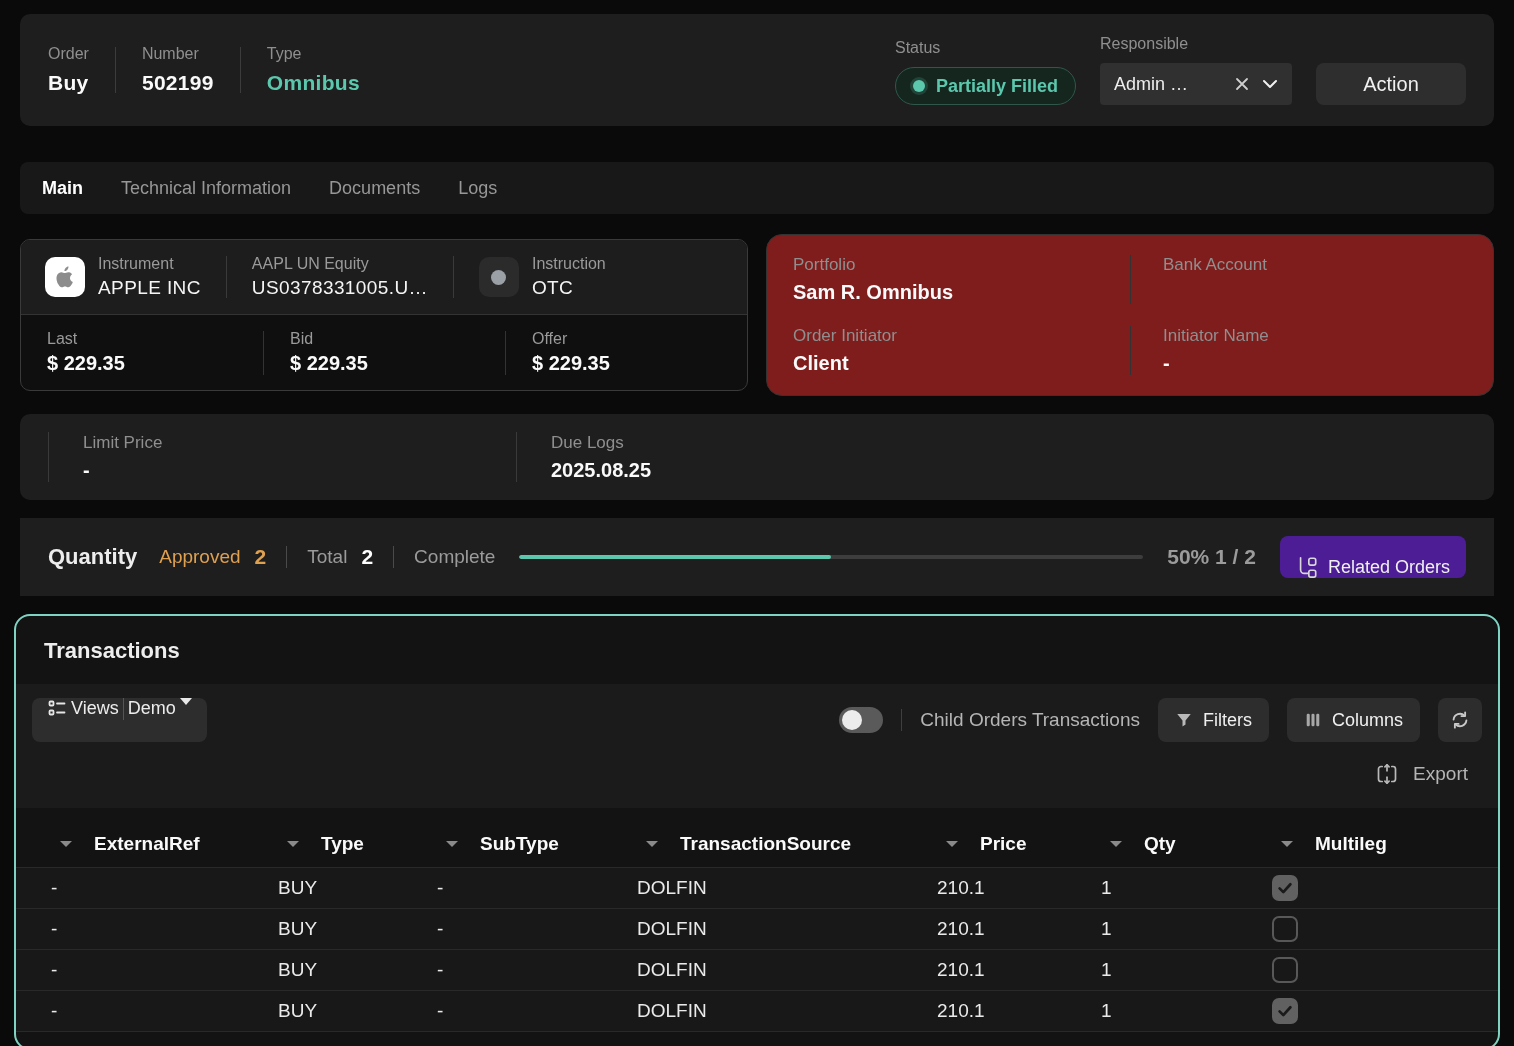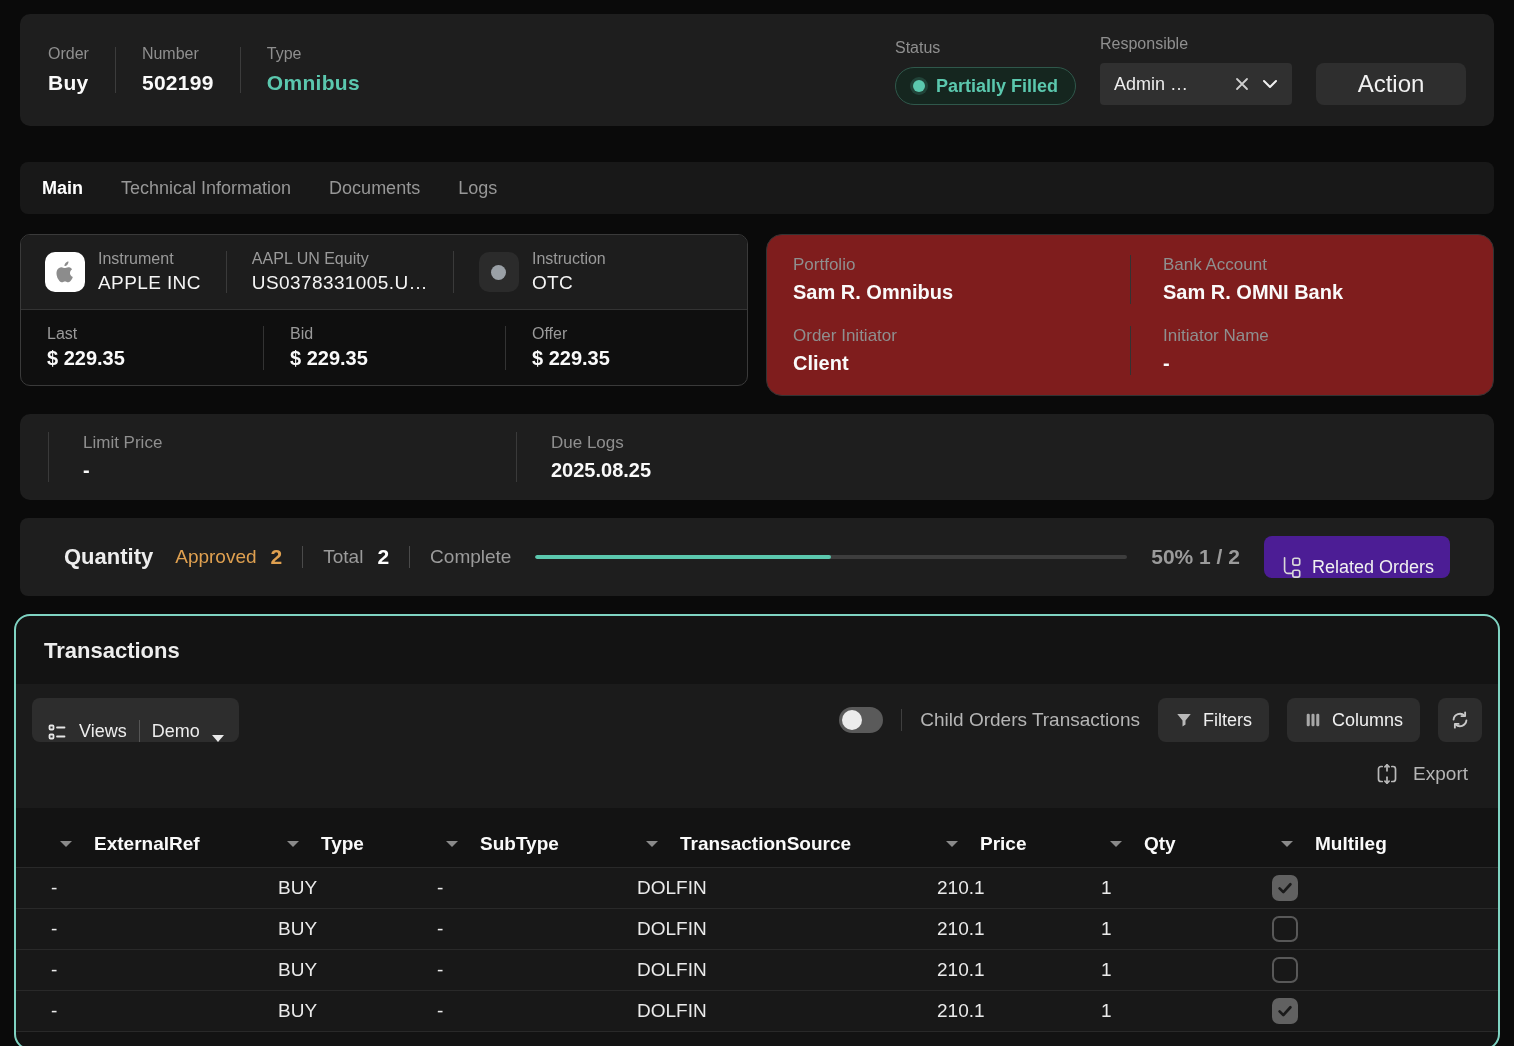--- a/index.html
+++ b/index.html
@@ -21,30 +21,30 @@
   .hdr-right{margin-left:auto;display:flex;align-items:flex-end;gap:24px}
   .hdr-col .lbl{font-size:16px;color:#8f8f8f;margin-bottom:10px}
   .status-badge{height:38px;border:1px solid #2f584b;background:#15261f;border-radius:19px;
                 display:flex;align-items:center;gap:11px;padding:0 17px;}
   .status-dot{width:12px;height:12px;border-radius:50%;background:var(--teal);box-shadow:0 0 0 3px rgba(91,200,174,.18)}
   .status-text{color:var(--teal);font-weight:bold;font-size:18px;white-space:nowrap}
   .resp-select{height:42px;width:192px;background:#303030;border-radius:4px;display:flex;align-items:center;
                gap:12px;padding:0 14px;font-size:18px;cursor:pointer}
   .resp-select .txt{flex:1;white-space:nowrap;overflow:hidden}
   .action-btn{height:42px;width:150px;background:#2e2e2e;border-radius:8px;border:none;color:#f0f0f0;
-              font-size:24px;font-family:inherit;cursor:pointer}
+              font-size:20px;font-family:inherit;cursor:pointer}
 
   
   .tabbar{margin-top:36px;height:52px;background:#181818;border-radius:8px;display:flex;align-items:center;
           gap:34px;padding:0 20px}
   .tab{font-size:18px;color:#979797;cursor:pointer;padding:0 2px}
   .tab.active{color:#fff;font-weight:bold}
 
   
-  .cards-row{margin-top:20px;display:flex;gap:18px;align-items:flex-start}
+  .cards-row{margin-top:20px;display:flex;gap:18px;align-items:center}
   .instr-card{flex:1;border:1px solid #3a3a3a;border-radius:10px;overflow:hidden;background:#0f0f0f}
   .instr-top{height:74px;background:#1d1d1d;display:flex;align-items:center;padding:0 24px;gap:13px}
   .badge40{width:40px;height:40px;border-radius:10px;flex:none;display:flex;align-items:center;justify-content:center}
   .badge-apple{background:#fff}
   .badge-instr{background:#2b2b2b}
   .instr-dot{width:15px;height:15px;border-radius:50%;background:#9aa0a6}
   .fld{min-width:0}
   .fld .lbl{font-size:16px;color:#9a9a9a;margin-bottom:4px;white-space:nowrap}
   .fld .val{font-size:19px;color:#f5f5f5;letter-spacing:.4px;white-space:nowrap}
   .idiv{width:1px;height:42px;background:#3a3a3a;margin:0 12px;flex:none}
@@ -62,41 +62,41 @@
   .port-cell .val{font-size:20px;font-weight:bold;color:#fafafa}
 
   
   .ordertype-card{margin-top:18px;height:86px;background:#1e1e1e;border-radius:10px;display:grid;
                   grid-template-columns:468px 484px 1fr;align-items:center;padding:0 28px}
   .ot-cell .lbl{font-size:17px;color:#8f8f8f;margin-bottom:6px}
   .ot-cell .val{font-size:20px;font-weight:bold;color:#fafafa}
   .ot-cell.bl{border-left:1px solid #3a3a3a;padding-left:34px;height:50px;display:flex;flex-direction:column;justify-content:center}
 
   
-  .qty-card{margin-top:18px;height:78px;background:#1e1e1e;border-radius:8px;display:flex;align-items:center;
-            padding:0 44px;gap:14px}
+  .qty-card{margin-top:18px;height:78px;background:#1e1e1e;border-radius:0;display:flex;align-items:center;
+            padding:0 28px;gap:14px}
   .qty-title{font-size:22px;font-weight:bold;margin-right:8px}
   .approved-lbl{color:var(--orange);font-size:19px}
   .approved-val{color:var(--orange);font-weight:bold;font-size:21px}
   .qdiv{width:1px;height:22px;background:#4a4a4a;margin:0 6px}
   .muted{color:#9b9b9b;font-size:19px}
   .total-val{font-weight:bold;font-size:21px;color:#fff}
   .progress{flex:1;height:4px;background:#3d3d3d;border-radius:2px;margin:0 10px;position:relative;overflow:hidden}
   .progress-fill{position:absolute;left:0;top:0;bottom:0;background:var(--teal);border-radius:2px}
   .progress-text{font-size:21px;font-weight:bold;color:#9b9b9b;white-space:nowrap}
   .related-btn{height:42px;background:#4c1d95;border-radius:8px;border:none;color:#f0f0f0;font-size:18px;
                font-family:inherit;display:flex;align-items:flex-end;gap:10px;padding:0 16px;margin-left:10px;cursor:pointer;white-space:nowrap}
 
   
   .tx-panel{margin:18px -6px 0;border:2px solid var(--panel-border);border-radius:16px;background:#131313;
             height:436px;overflow:hidden}
   .tx-title{font-size:22px;font-weight:bold;padding:22px 28px 20px}
   .tx-toolbar{background:#1b1b1b;padding:14px 16px 12px}
   .tool-row1{display:flex;align-items:center}
-  .views-btn{height:44px;background:#2d2d2d;border-radius:8px;display:flex;align-items:flex-end;gap:12px;
+  .views-btn{height:44px;background:#2d2d2d;border-radius:8px;display:flex;align-items:flex-start;gap:4px;
              padding:0 15px;font-size:18px;cursor:pointer}
   .views-div{width:1px;height:22px;background:#555}
   .caret-down{width:0;height:0;border-left:6px solid transparent;border-right:6px solid transparent;border-top:7px solid #e8e8e8}
   .tool-right{margin-left:auto;display:flex;align-items:center;gap:18px}
   .toggle{width:44px;height:26px;border-radius:13px;background:#5a5a5a;position:relative;cursor:pointer;flex:none}
   .toggle .knob{position:absolute;left:3px;top:3px;width:20px;height:20px;border-radius:50%;background:#ececec}
   .toggle-div{width:1px;height:22px;background:#3f3f3f}
   .toggle-label{font-size:19px;color:#b5b5b5;white-space:nowrap}
   .tool-btn{height:44px;background:#2d2d2d;border-radius:8px;display:flex;align-items:center;gap:10px;
             padding:0 17px;font-size:18px;color:#f0f0f0;border:none;font-family:inherit;cursor:pointer}
@@ -218,21 +218,20 @@
       </div>
     </div>
 
     <div class="port-card">
       <div class="port-cell">
         <div class="lbl">Portfolio</div>
         <div class="val">Sam R. Omnibus</div>
       </div>
       <div class="port-cell rcol">
         <div class="lbl">Bank Account</div>
-        <div class="val">Sam R. OMNI Bank</div>
       </div>
       <div class="port-cell">
         <div class="lbl">Order Initiator</div>
         <div class="val">Client</div>
       </div>
       <div class="port-cell rcol">
         <div class="lbl">Initiator Name</div>
         <div class="val">-</div>
       </div>
     </div>

